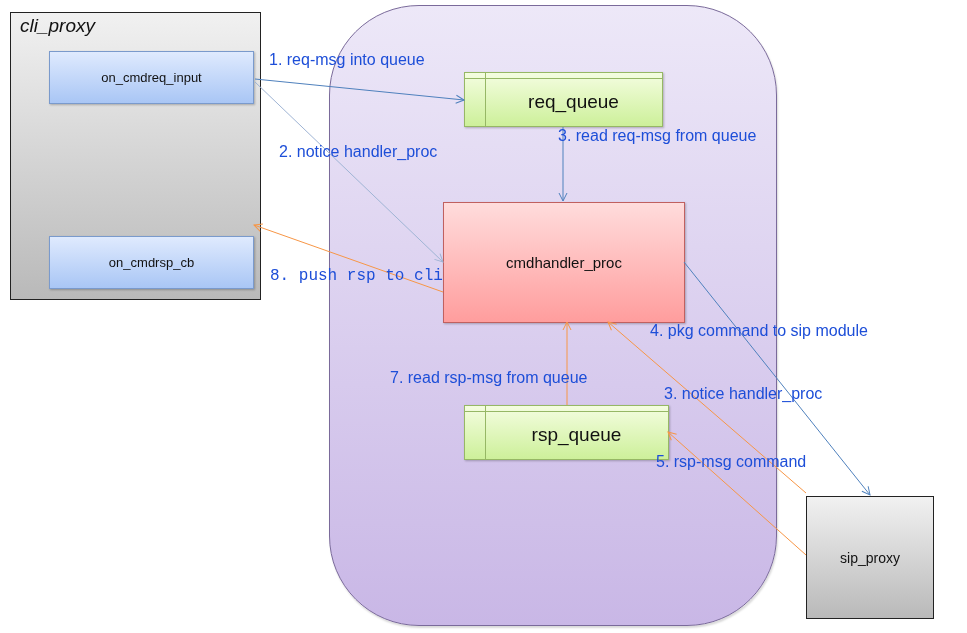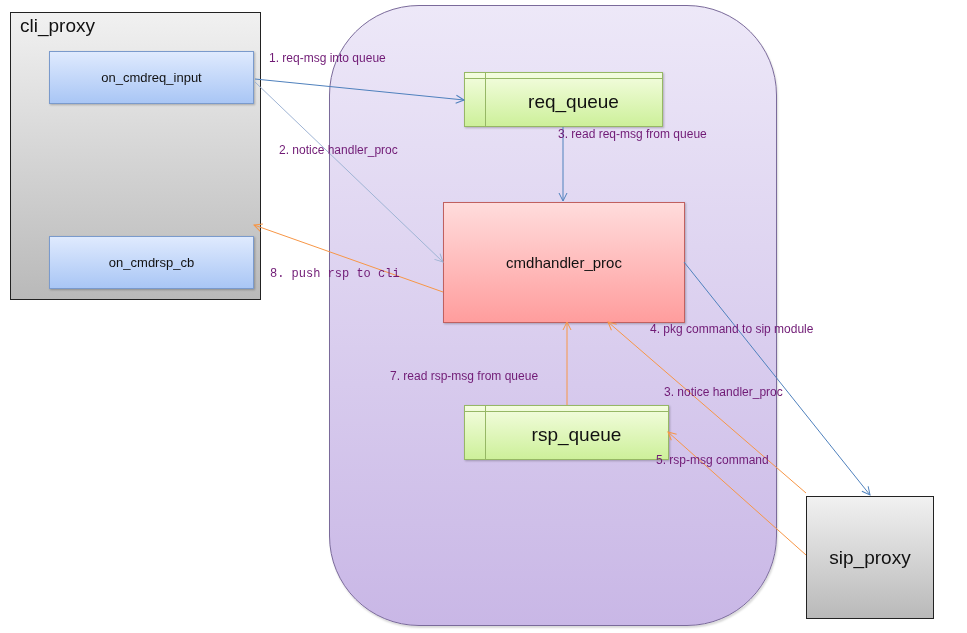--- a/index.html
+++ b/index.html
@@ -9,21 +9,21 @@
     left:329px; top:5px; width:446px; height:619px;
     border:1px solid #7a6a9a; border-radius:90px;
     background:linear-gradient(#ede8f8, #c9b7e6);
     box-shadow:1px 2px 2px rgba(0,0,0,0.15);
   }
   .cli-proxy {
     left:10px; top:12px; width:249px; height:286px;
     border:1px solid #222;
     background:linear-gradient(#f1f1f1, #b9b9b9);
   }
-  .cli-title { left:20px; top:15px; font-size:19px; }
+  .cli-title { left:20px; top:15px; font-size:19px;font-style:italic; }
   .blue-box {
     border:1px solid #7a9acc;
     background:linear-gradient(#dfeafe, #a9c6f5);
     display:flex; align-items:center; justify-content:center;
     font-size:13px; box-shadow:1px 1px 2px rgba(0,0,0,0.25);
   }
   .queue {
     border:1px solid #96b765;
     background:linear-gradient(#f4fde0, #cdf09a);
     box-shadow:1px 1px 2px rgba(0,0,0,0.25);
@@ -36,23 +36,23 @@
     border:1px solid #c06060;
     background:linear-gradient(#ffdcdc, #ff9d9d);
     display:flex; align-items:center; justify-content:center;
     font-size:15px; box-shadow:1px 1px 2px rgba(0,0,0,0.25);
   }
   .sip {
     left:806px; top:496px; width:126px; height:121px;
     border:1px solid #222;
     background:linear-gradient(#f1f1f1, #b9b9b9);
     display:flex; align-items:center; justify-content:center;
-    font-size:19px;
+    font-size:14px;
   }
-  .lbl { position:absolute; font-size:12px; white-space:nowrap; color:#701a75; }
+  .lbl { position:absolute; font-size:16px; white-space:nowrap; color:#1d4ed8; }
   svg.arrows { position:absolute; left:0; top:0; }
 </style>
 </head>
 <body>
 
 <div class="abs container-big"></div>
 
 <div class="abs cli-proxy"></div>
 <div class="abs cli-title">cli_proxy</div>
 

